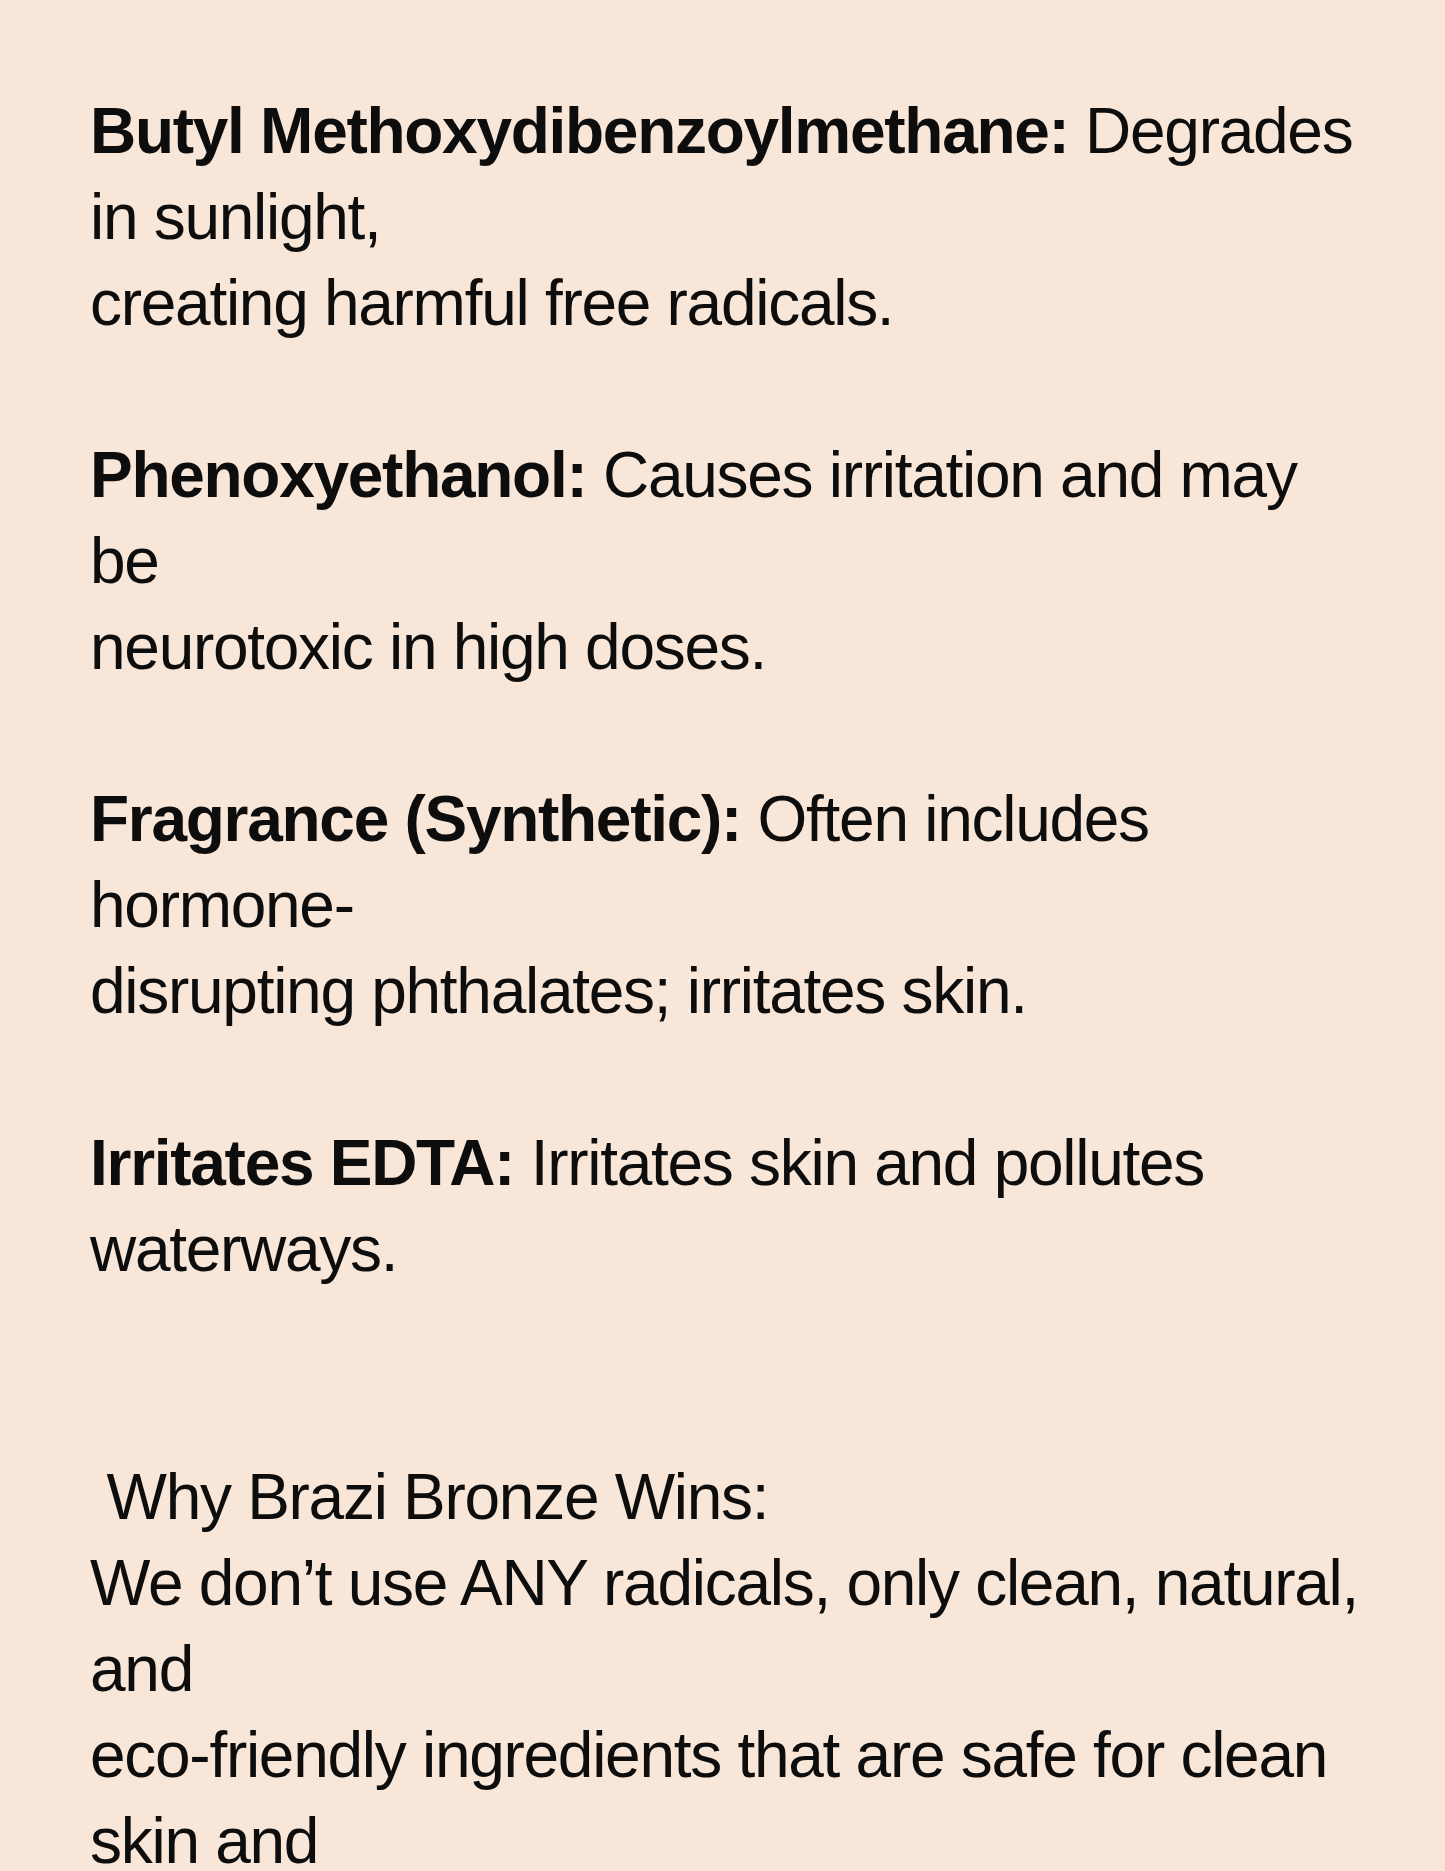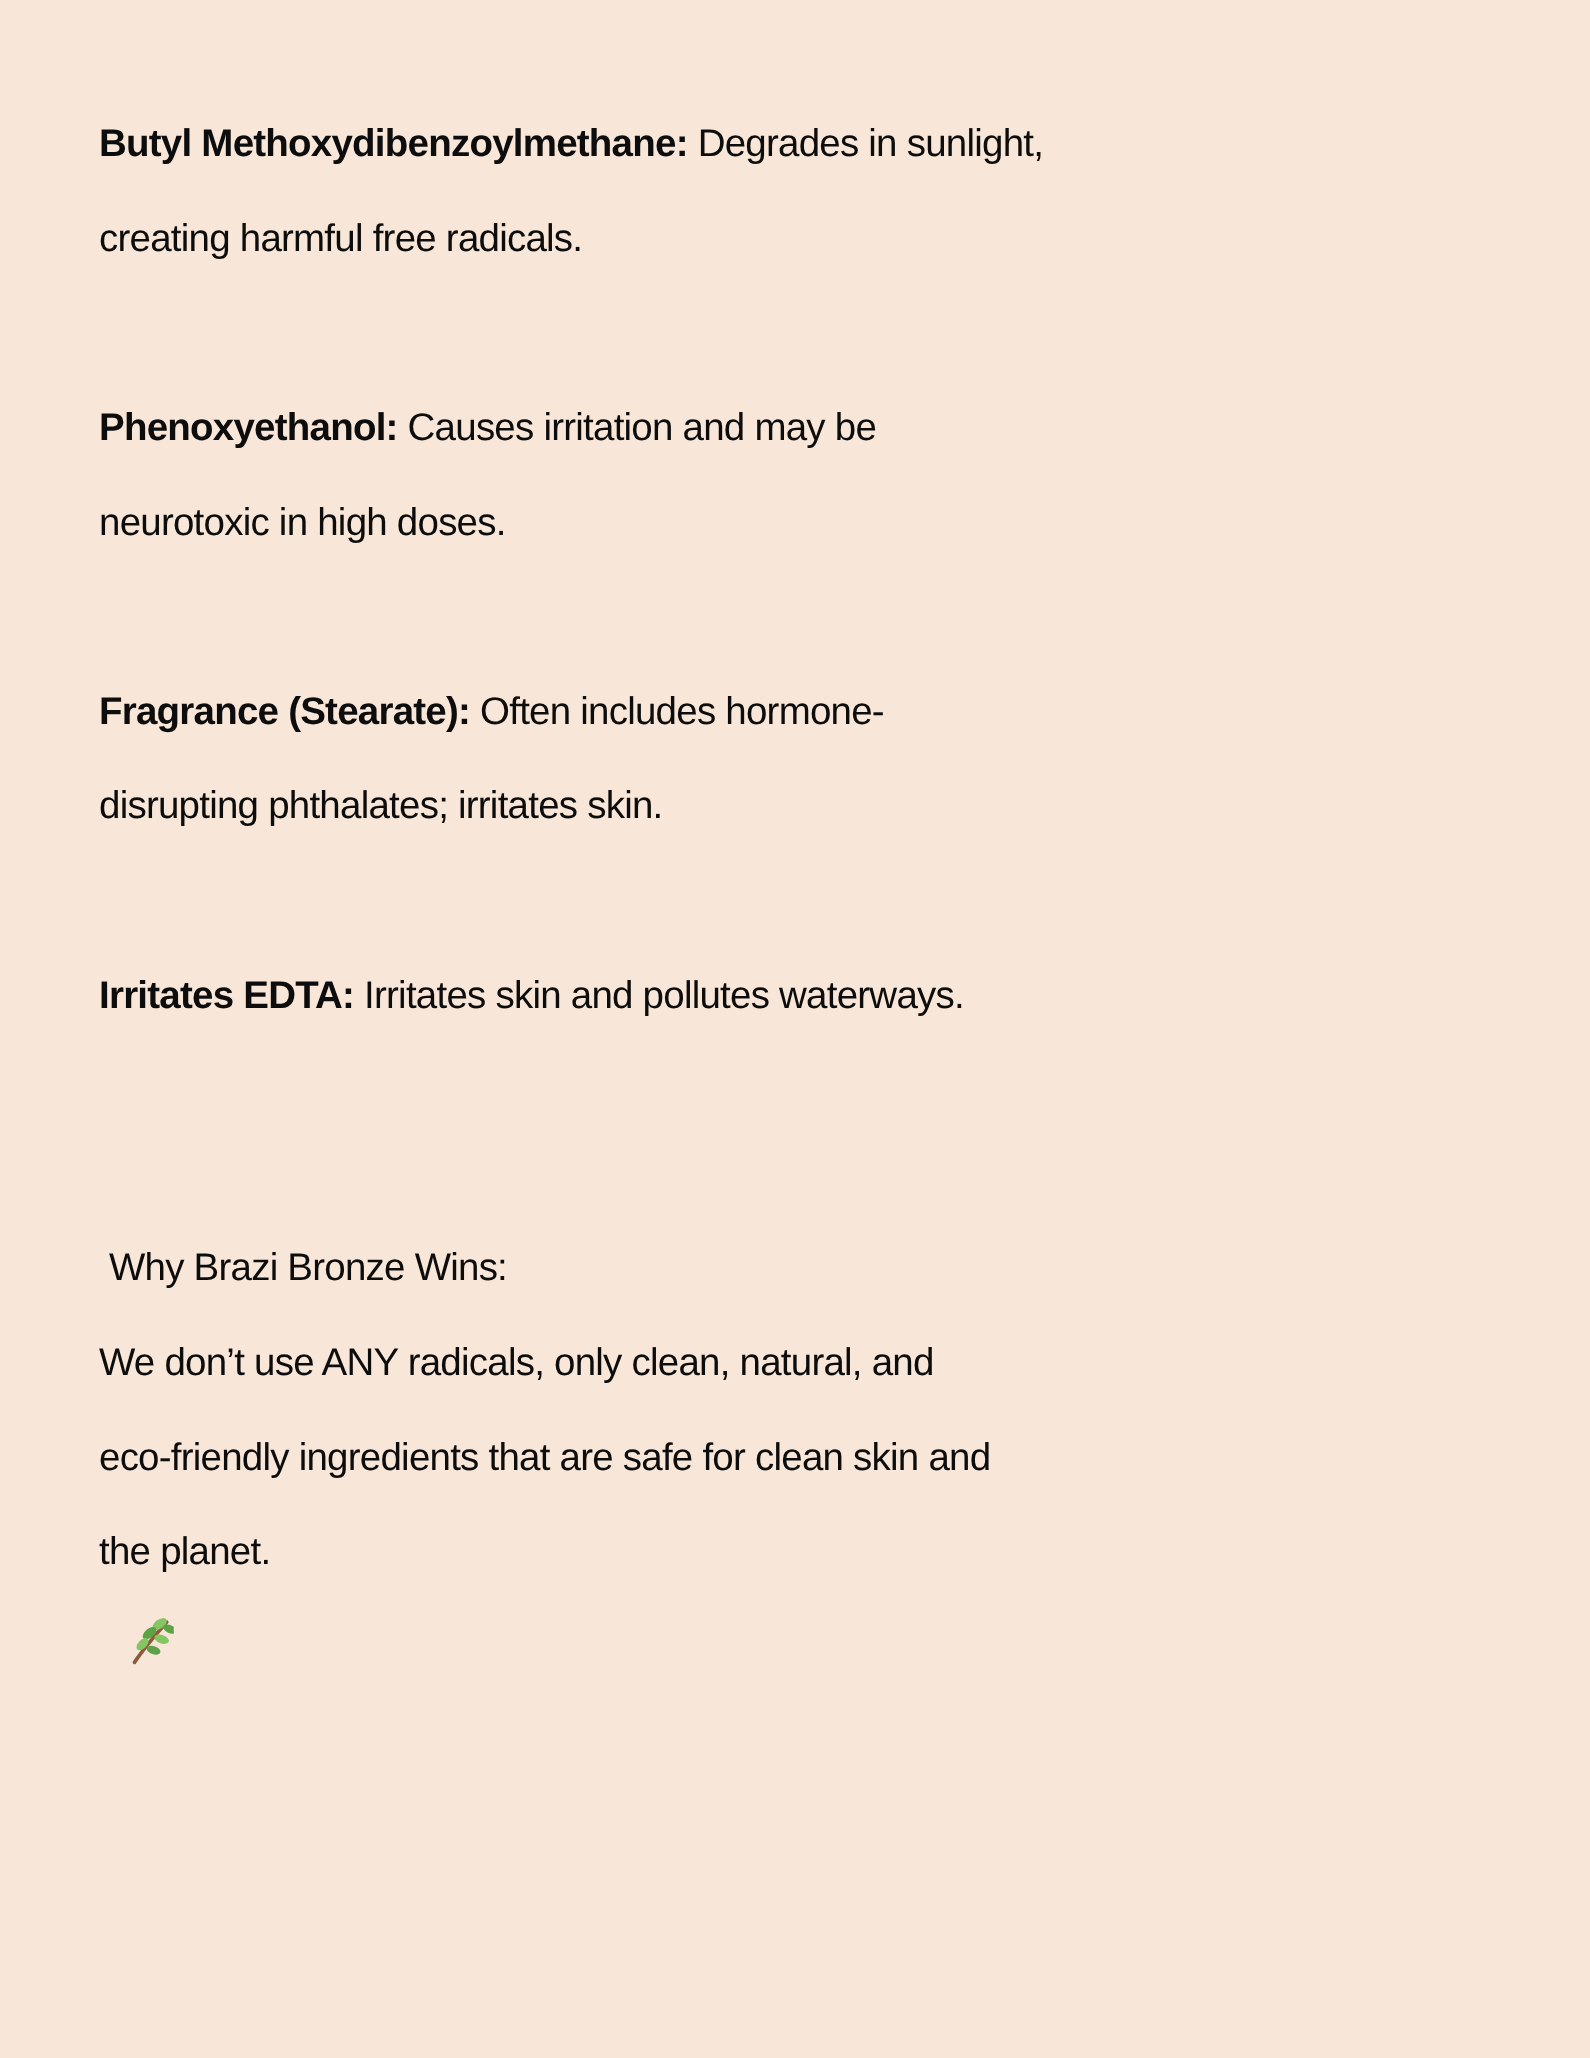--- a/index.html
+++ b/index.html
@@ -12,21 +12,21 @@
     background: #f8e7d8;
     overflow: hidden;
     font-family: "Liberation Sans", "DejaVu Sans", sans-serif;
     color: #0d0d0d;
   }
   .content {
     box-sizing: border-box;
     width: 1445px;
     height: 1871px;
     padding: 88px 80px 60px 90px;
-    font-size: 35px;
+    font-size: 64px;
     line-height: 86px;
     letter-spacing: -0.02em;
   }
   .ingredient {
     margin: 0 0 86px 0;
   }
   .ingredient strong {
     font-weight: 700;
   }
   .conclusion {
@@ -43,21 +43,21 @@
     margin-left: 6px;
   }
 </style>
 </head>
 <body>
 
 <div class="content">
   <div>
       <p class="ingredient"><strong>Butyl Methoxydibenzoylmethane:</strong> Degrades in sunlight,<br>creating harmful free radicals.</p>
       <p class="ingredient"><strong>Phenoxyethanol:</strong> Causes irritation and may be<br>neurotoxic in high doses.</p>
-      <p class="ingredient"><strong>Fragrance (Stearate):</strong> Often includes hormone-<br>disrupting phthalates; irritates skin.</p>
+      <p class="ingredient"><strong>Fragrance (Synthetic):</strong> Often includes hormone-<br>disrupting phthalates; irritates skin.</p>
       <p class="ingredient"><strong>Irritates EDTA:</strong> Irritates skin and pollutes waterways.</p>
     </div>
   <div class="conclusion">
     <div class="line"> Why Brazi Bronze Wins:</div>
     <div>
         <div class="line">We don’t use ANY radicals, only clean, natural, and</div>
         <div class="line">eco-friendly ingredients that are safe for clean skin and</div>
         <div class="line">the planet.
   <svg class="herb" viewBox="0 0 48 48" xmlns="http://www.w3.org/2000/svg" aria-hidden="true">
     <path d="M9 45 C 17 33, 27 21, 41 5" fill="none" stroke="#8d5a3b" stroke-width="3.6" stroke-linecap="round"></path>

